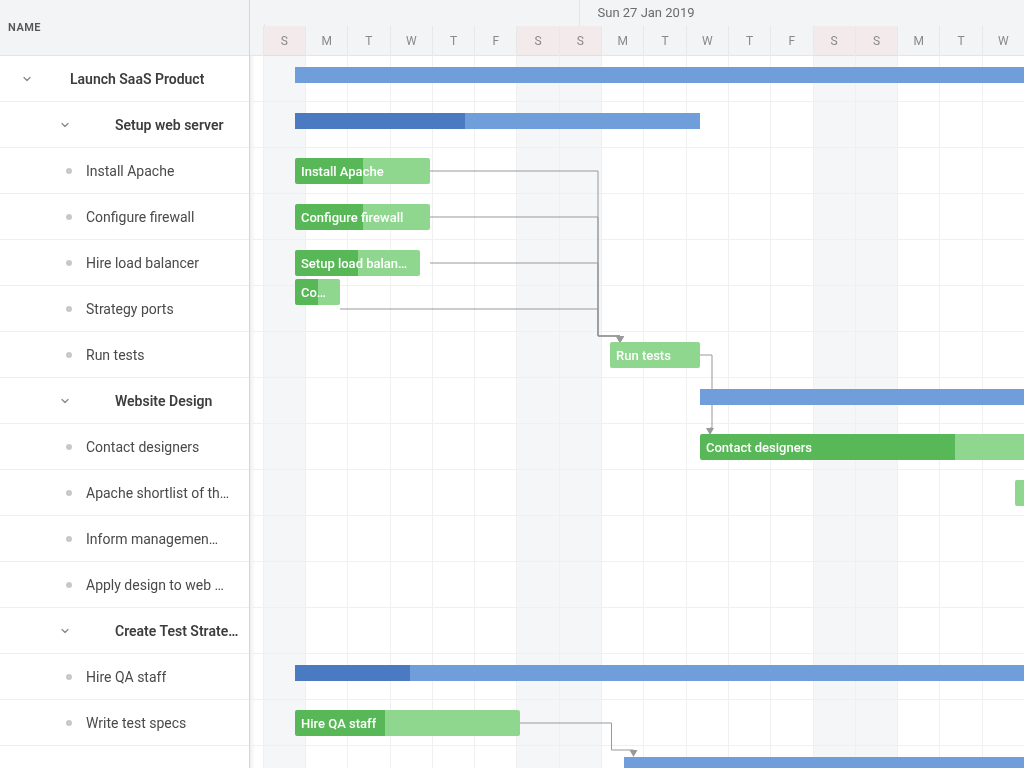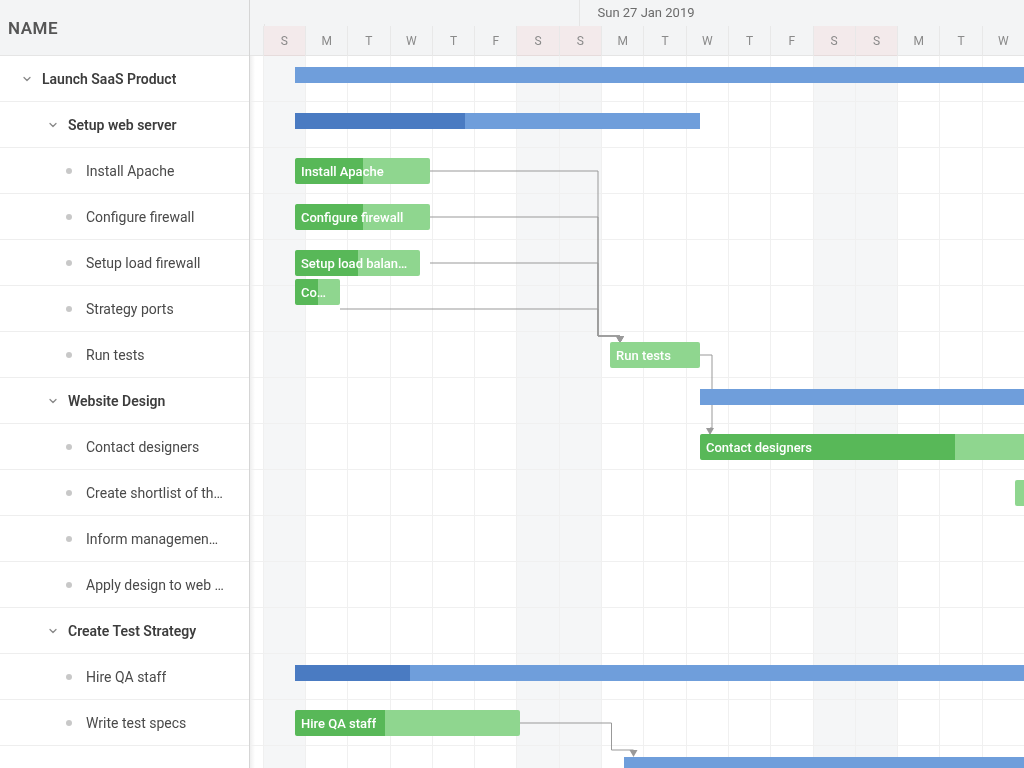--- a/index.html
+++ b/index.html
@@ -38,21 +38,21 @@
     background: linear-gradient(to right, rgba(0,0,0,0.08), rgba(0,0,0,0));
     pointer-events: none;
   }
   .sidebar-header {
     height: 56px;
     background: #f3f4f5;
     border-bottom: 1px solid #e5e5e5;
     display: flex;
     align-items: center;
     padding: 0 8px;
-    font-size: 17px;
+    font-size: 11px;
     font-weight: 600;
     letter-spacing: 0.5px;
     color: #555;
     text-transform: uppercase;
   }
   .tree {
     flex: 1;
     overflow: hidden;
   }
   .tree-row {
@@ -84,22 +84,22 @@
   }
   .chev svg { width: 12px; height: 12px; }
   .bullet {
     width: 6px;
     height: 6px;
     border-radius: 50%;
     background: #c8c8c8;
     margin-right: 14px;
     flex: 0 0 6px;
   }
-  .pad1 { padding-left: 18px; }
-  .pad2 { padding-left: 44px; }
+  .pad1 { padding-left: 18px; gap: 28px; }
+  .pad2 { padding-left: 56px; gap: 35px; }
   .pad3 { padding-left: 66px; }
 
   
   .gantt {
     flex: 1;
     position: relative;
     overflow: hidden;
   }
   .gantt-header {
     height: 56px;
@@ -259,21 +259,21 @@
         <div class="tree-row pad3">
           <span class="bullet"></span>
           <span class="lbl">Install Apache</span>
         </div>
         <div class="tree-row pad3">
           <span class="bullet"></span>
           <span class="lbl">Configure firewall</span>
         </div>
         <div class="tree-row pad3">
           <span class="bullet"></span>
-          <span class="lbl">Setup load firewall</span>
+          <span class="lbl">Hire load balancer</span>
         </div>
         <div class="tree-row pad3">
           <span class="bullet"></span>
           <span class="lbl">Strategy ports</span>
         </div>
         <div class="tree-row pad3">
           <span class="bullet"></span>
           <span class="lbl">Run tests</span>
         </div>
         <div class="tree-row bold pad2">
@@ -283,21 +283,21 @@
             </svg>
           </span>
           <span class="lbl">Website Design</span>
         </div>
         <div class="tree-row pad3">
           <span class="bullet"></span>
           <span class="lbl">Contact designers</span>
         </div>
         <div class="tree-row pad3">
           <span class="bullet"></span>
-          <span class="lbl">Create shortlist of th…</span>
+          <span class="lbl">Apache shortlist of th…</span>
         </div>
         <div class="tree-row pad3">
           <span class="bullet"></span>
           <span class="lbl">Inform managemen…</span>
         </div>
         <div class="tree-row pad3">
           <span class="bullet"></span>
           <span class="lbl">Apply design to web …</span>
         </div>
         <div class="tree-row bold pad2">

